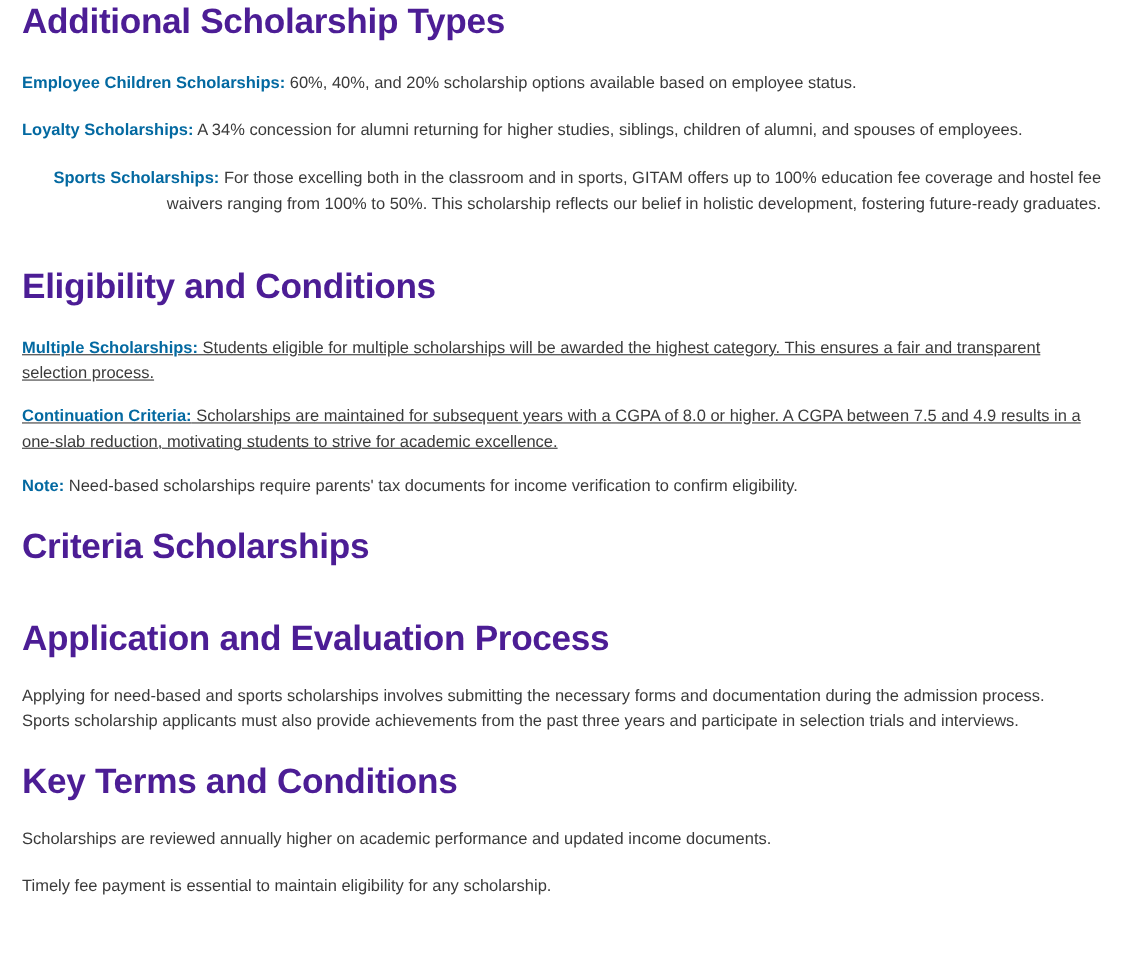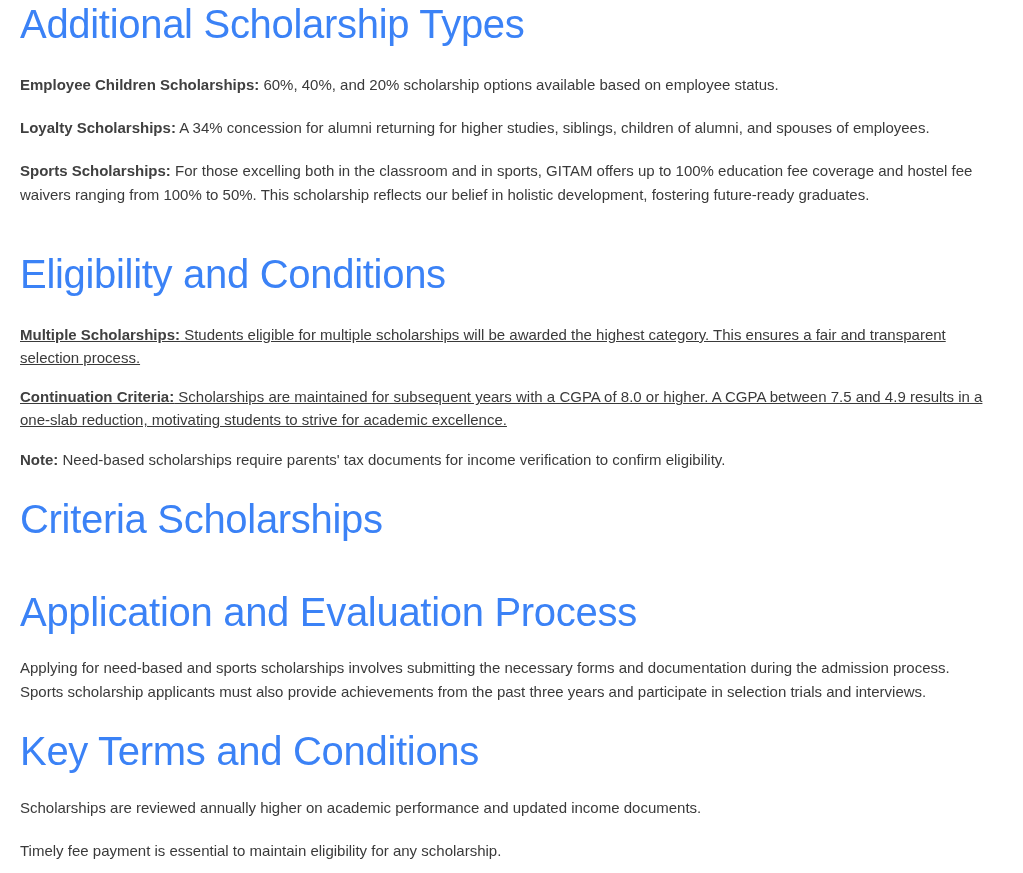--- a/index.html
+++ b/index.html
@@ -12,49 +12,49 @@
     min-height: 873px;
     font-family: "Liberation Sans", sans-serif;
     color: #333333;
   }
   .page {
     width: 1023px;
     box-sizing: border-box;
     padding: 0 22px 0 20px;
   }
   h2.section-title {
-    color: #3b82f6;
-    font-size: 40px;
+    color: #4c1d95;
+    font-size: 32px;
     line-height: 1.12;
-    font-weight: normal;
+    font-weight: bold;
     letter-spacing: -0.3px;
     margin: 0;
   }
   .block-first h2.section-title {
     margin-top: 0;
     padding-top: 2px;
   }
   .para {
     font-size: 15px;
     line-height: 1.55;
     color: #3a3a3a;
     margin: 0;
   }
   .para .lead {
     font-weight: bold;
-    color: #404040;
+    color: #0369a1;
   }
   .sp-16 { height: 16px; }
   .sp-18 { height: 18px; }
   .sp-20 { height: 20px; }
   .sp-22 { height: 22px; }
   .sp-26 { height: 26px; }
   .sp-28 { height: 28px; }
   .w-narrow-1 { max-width: 990px; }
-  .w-narrow-2 { max-width: 985px; }
+  .w-narrow-2 { max-width: 985px; text-align: right; }
   .w-narrow-3 { max-width: 982px; text-decoration: underline; }
   .w-narrow-4 { max-width: 975px; }
   .w-narrow-5 { max-width: 968px; }
 </style>
 </head>
 <body>
 
 <div class="page">
 
   <section class="block-first">

